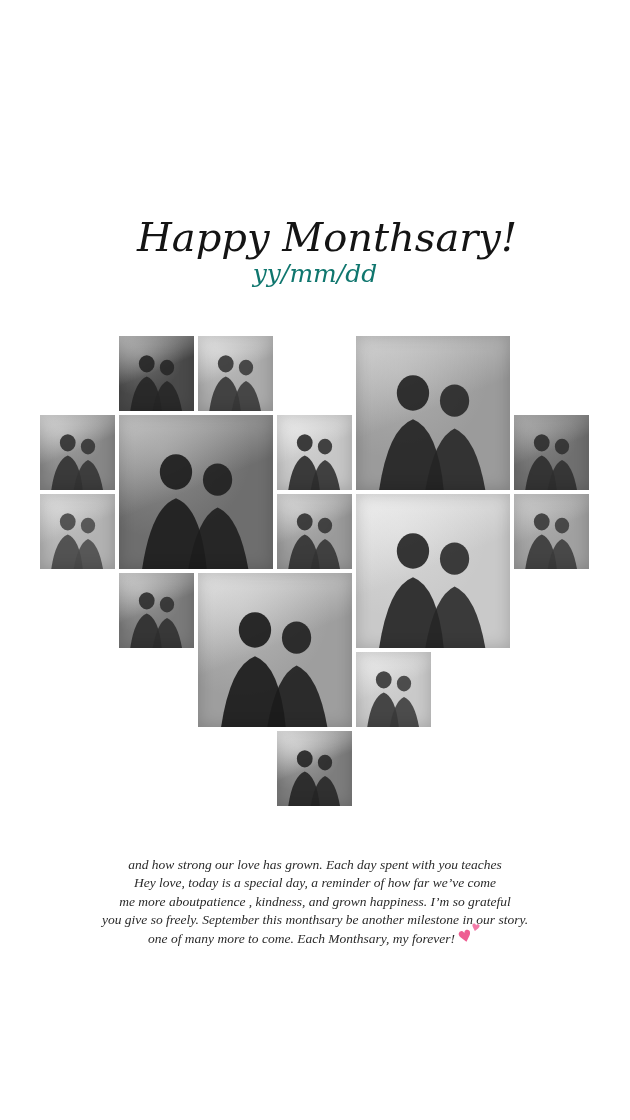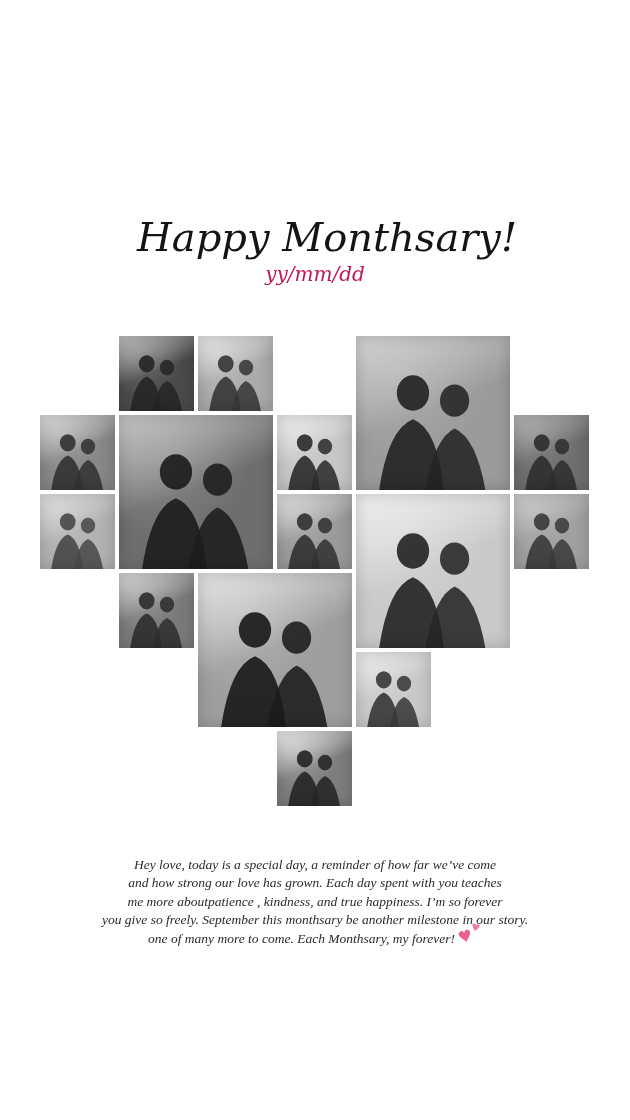--- a/index.html
+++ b/index.html
@@ -7,21 +7,21 @@
     position:relative;width:630px;height:1120px;background:#ffffff;
     overflow:hidden;font-family:"Liberation Serif", serif;
   }
   .header{position:absolute;top:214px;left:0;width:630px;text-align:center;}
   .title{
     font-family:"DejaVu Serif", serif;font-style:italic;font-weight:500;
     font-size:40px;line-height:46px;color:#141414;letter-spacing:0;margin-left:24px;
   }
   .subtitle{
     font-family:"DejaVu Serif", serif;font-style:italic;font-weight:400;
-    font-size:20px;line-height:22px;color:#be185d;margin-top:3px;
+    font-size:25px;line-height:22px;color:#0f766e;margin-top:3px;
   }
   .collage{
     position:absolute;left:40px;top:336px;display:grid;
   }
   .photo{position:relative;overflow:hidden;}
   .photo svg{position:absolute;inset:0;width:100%;height:100%;display:block;}
   .photo::after{
     content:"";position:absolute;inset:0;
     box-shadow:inset 0 0 16px rgba(0,0,0,0.20);
   }
@@ -167,20 +167,20 @@
   <svg viewBox="0 0 100 100" preserveAspectRatio="none" aria-hidden="true">
     <ellipse cx="37" cy="37" rx="10.5" ry="11.5" fill="#262626" opacity="0.92"></ellipse>
     <path d="M15 100 Q21 60 37 54 Q53 60 57 100 Z" fill="#262626" opacity="0.92"></path>
     <ellipse cx="64" cy="42" rx="9.5" ry="10.5" fill="#262626" opacity="0.88"></ellipse>
     <path d="M45 100 Q51 66 64 60 Q78 66 84 100 Z" fill="#262626" opacity="0.88"></path>
   </svg>
       </div>
     </div>
 
   <div class="message">
+    <div class="line">and how strong our love has grown. Each day spent with you teaches</div>
     <div class="line">Hey love, today is a special day, a reminder of how far we’ve come</div>
-    <div class="line">and how strong our love has grown. Each day spent with you teaches</div>
-    <div class="line">me more aboutpatience , kindness, and true happiness. I’m so forever</div>
+    <div class="line">me more aboutpatience , kindness, and grown happiness. I’m so grateful</div>
     <div class="line"><span>you give so freely. September this monthsary be another milestone in our story.</span></div>
     <div class="line"><span>one of many more to come. Each Monthsary, my forever!</span><span class="hearts"><span class="heart big" style="color: rgb(238, 93, 146);">♥</span><span class="heart small" style="color: rgb(243, 122, 168);">♥</span></span></div>
   </div>
 
 </div>
 
 </body></html>

